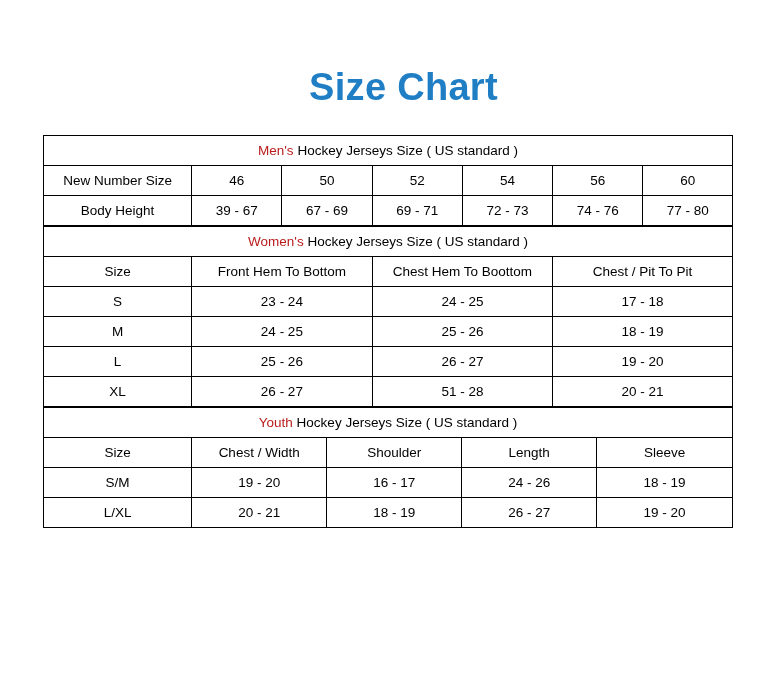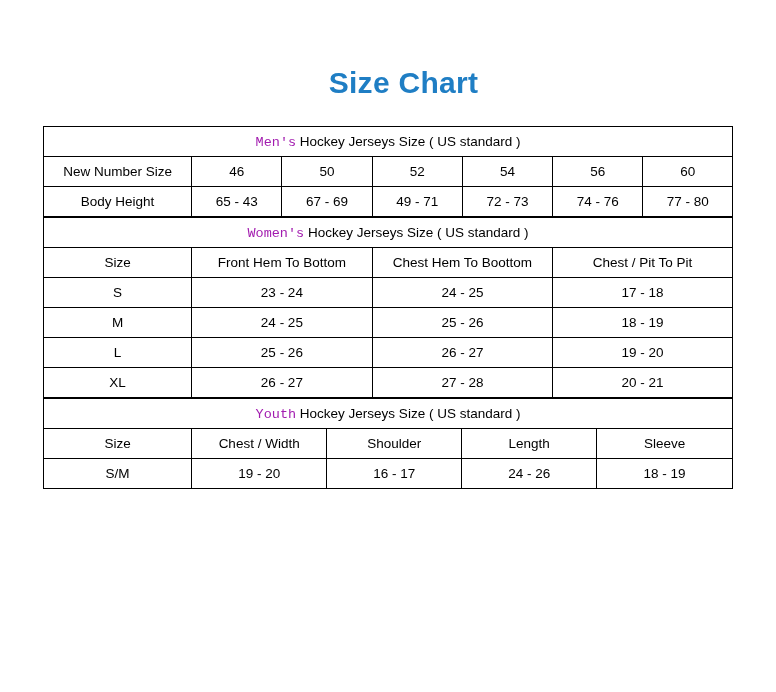--- a/index.html
+++ b/index.html
@@ -17,21 +17,21 @@
   }
   .page {
     width: 776px;
     height: 692px;
     box-sizing: border-box;
     padding: 0;
   }
   .title {
     text-align: center;
     color: #1f7ec4;
-    font-size: 30px;
+    font-size: 38px;
     font-weight: bold;
     margin: 0;
     padding-top: 66px;
     padding-bottom: 0;
     letter-spacing: 0.3px;
     padding-left: 31px;
   }
   .chart-wrap {
     margin: 26px auto 0 auto;
     width: 690px;
@@ -51,22 +51,21 @@
     background: #ffffff;
     font-weight: normal;
   }
   .section-header td {
     background: #ffff00;
     font-weight: bold;
     font-size: 15px;
     height: 30px;
   }
   .section-header .accent {
-    color: #a21caf;
-    font-family: Liberation Mono, monospace;
+    color: #b91c1c;
   }
   .colhead td {
     font-weight: bold;
   }
   .rowlabel {
     font-weight: normal;
   }
   .rowlabel-bold {
     font-weight: bold;
   }
@@ -98,23 +97,23 @@
           <td class="rowlabel">New Number Size</td>
           <td>46</td>
           <td>50</td>
           <td>52</td>
           <td>54</td>
           <td>56</td>
           <td>60</td>
         </tr>
         <tr>
           <td class="rowlabel">Body Height</td>
-          <td>65 - 43</td>
+          <td>39 - 67</td>
           <td>67 - 69</td>
-          <td>49 - 71</td>
+          <td>69 - 71</td>
           <td>72 - 73</td>
           <td>74 - 76</td>
           <td>77 - 80</td>
         </tr>
       </tbody>
     </table>
 
     <table class="chart">
       <colgroup>
         <col style="width:21.5%">
@@ -146,21 +145,21 @@
         </tr>
         <tr>
           <td class="rowlabel-bold">L</td>
           <td>25 - 26</td>
           <td>26 - 27</td>
           <td>19 - 20</td>
         </tr>
         <tr>
           <td class="rowlabel-bold">XL</td>
           <td>26 - 27</td>
-          <td>27 - 28</td>
+          <td>51 - 28</td>
           <td>20 - 21</td>
         </tr>
       </tbody>
     </table>
 
     <table class="chart">
       <colgroup>
         <col style="width:21.5%">
         <col style="width:19.6%">
         <col style="width:19.6%">
@@ -178,17 +177,24 @@
           <td>Length</td>
           <td>Sleeve</td>
         </tr>
         <tr>
           <td class="rowlabel-bold">S/M</td>
           <td>19 - 20</td>
           <td>16 - 17</td>
           <td>24 - 26</td>
           <td>18 - 19</td>
         </tr>
+        <tr>
+          <td class="rowlabel-bold">L/XL</td>
+          <td>20 - 21</td>
+          <td>18 - 19</td>
+          <td>26 - 27</td>
+          <td>19 - 20</td>
+        </tr>
       </tbody>
     </table>
 
   </div>
 </div>
 
 </body></html>

